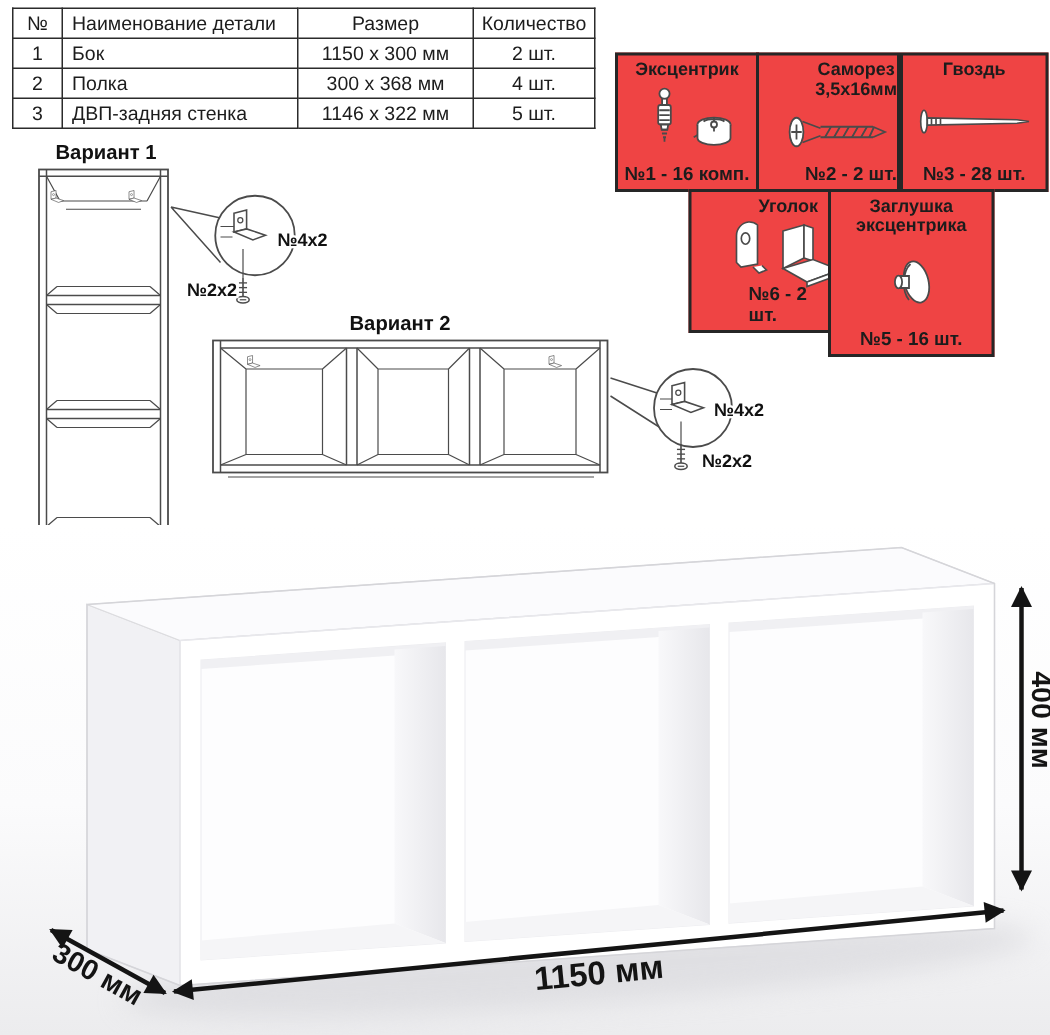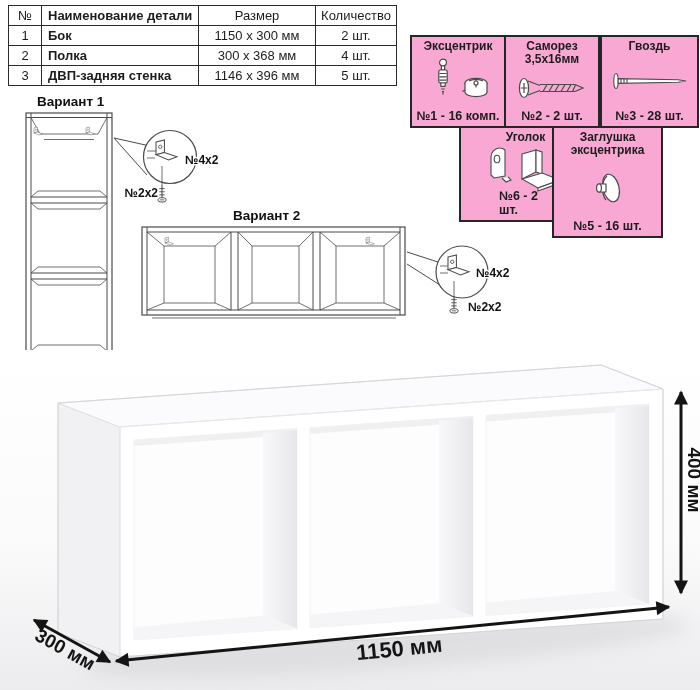--- a/index.html
+++ b/index.html
@@ -7,25 +7,25 @@
     width:700px;height:690px;position:relative;overflow:hidden;
     background:#ffffff;color:#1c1c1c;
     font-family:"Liberation Sans", sans-serif;
   }
   
   .parts-table{position:absolute;left:8px;top:5px;border-collapse:collapse;}
   .parts-table td{
     border:1.6px solid #2b2b2b;font-size:13px;line-height:1;height:19px;
     padding:0 4px;text-align:center;background:#fff;white-space:nowrap;
   }
-  .parts-table td.name{text-align:left;padding-left:6px;font-weight:bold;}
+  .parts-table td.name{text-align:left;padding-left:6px;}
   .c-num{width:24px}.c-name{width:146px}.c-size{width:108px}.c-qty{width:72px}
   
   .hw{
-    position:absolute;box-sizing:border-box;border:2px solid #262626;background:#f9a8d4;
+    position:absolute;box-sizing:border-box;border:2px solid #262626;background:#ef4444;
     display:flex;flex-direction:column;align-items:center;
   }
   .hw-title{font-weight:bold;font-size:12px;line-height:13px;text-align:center;margin-top:3px;}
   .hw-sub:empty{display:none;}
   .hw-sub{display:block;}
   .hw-icon{flex:1;display:flex;align-items:center;justify-content:center;min-height:0;}
   .hw-count{font-weight:bold;font-size:12.5px;margin-bottom:3px;}
   
   .lineart{position:absolute;left:0;top:88px;}
   .render{position:absolute;left:0;top:350px;}
@@ -55,21 +55,21 @@
   </tr>
   <tr>
     <td>2</td>
     <td class="name">Полка</td>
     <td>300 x 368 мм</td>
     <td>4 шт.</td>
   </tr>
   <tr>
     <td>3</td>
     <td class="name">ДВП-задняя стенка</td>
-    <td>1146 x 396 мм</td>
+    <td>1146 x 322 мм</td>
     <td>5 шт.</td>
   </tr>
 </tbody>
   </table>
 
 <div class="hw" style="left:410px;top:35px;width:96px;height:93px;">
   <div class="hw-title">
     <span>Эксцентрик</span>
   </div>
   <div class="hw-icon">
@@ -85,21 +85,21 @@
         <path d="M46,26 v9 a11,4.6 0 0 0 22,0 v-9" fill="#fff"></path>
         <path d="M57,21.4 v9.2 M50,24 a8,3.2 0 0 1 14,0" fill="none"></path>
         <circle cx="57" cy="26" r="2"></circle>
         <path d="M46,33 l-2.5,1.5" fill="none"></path>
       </g>
     </svg>
   </div>
   <div class="hw-count">№1 - 16 комп.</div>
 </div>
 
-<div class="hw" style="left:504px;top:35px;width:96px;height:93px;">
+<div class="hw" style="left:504px;top:35px;width:96px;height:93px;align-items:flex-end;">
   <div class="hw-title">
     <span>Саморез</span><span class="hw-sub">3,5х16мм</span>
   </div>
   <div class="hw-icon">
     <svg width="78" height="34" viewBox="0 0 78 34">
       <g stroke="#4a4a4a" stroke-width="1.2" fill="#fff">
         <ellipse cx="11" cy="17" rx="4.6" ry="9.5"></ellipse>
         <path d="M7.5,17 h7 M11,12 v10" fill="none"></path>
         <path d="M15,10 L27,14.5 M15,24 L27,19.5" fill="none"></path>
         <path d="M27,13.5 H62 M27,20.5 H62 M62,13.5 L70,17 L62,20.5" fill="none"></path>

